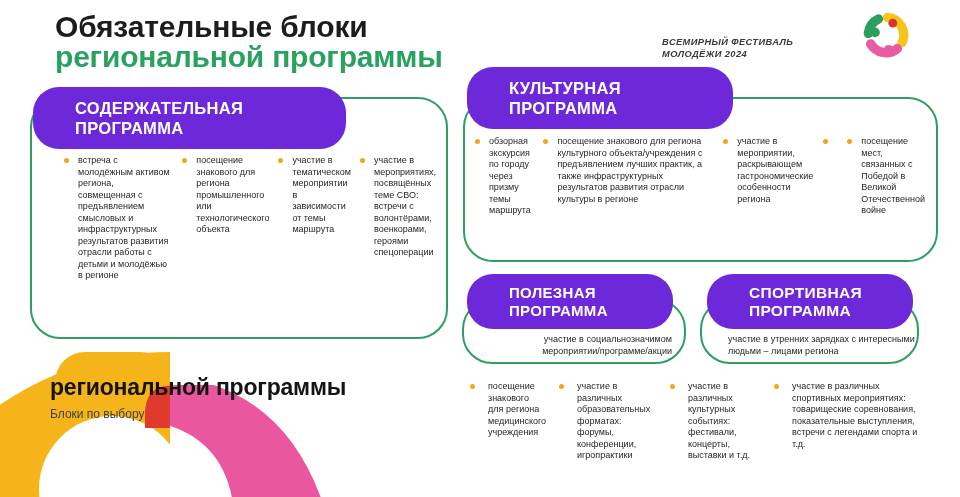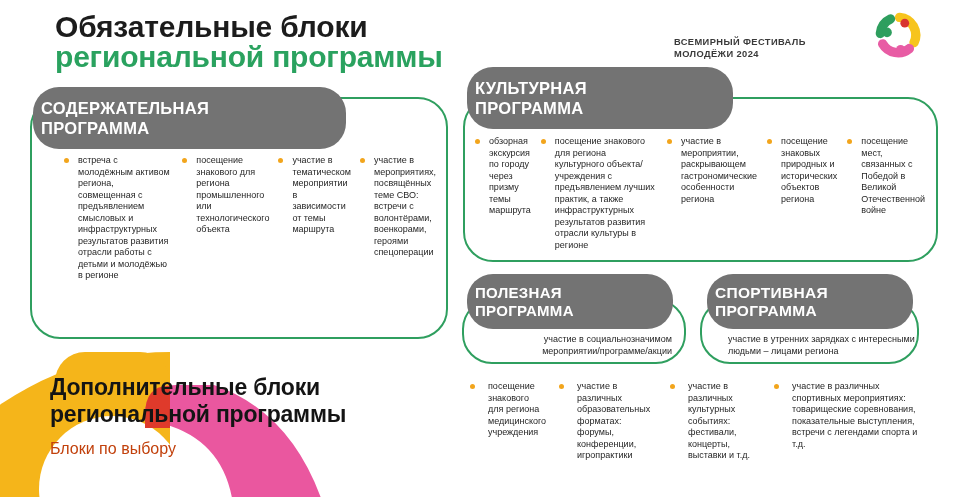--- a/index.html
+++ b/index.html
@@ -6,30 +6,30 @@
   body{width:960px;height:497px;background:#ffffff;overflow:hidden;
        font-family:"Liberation Sans", sans-serif;color:#2b2b2b;position:relative;}
   .abs{position:absolute;}
 
   
   .main-title{left:47px;top:12px;font-size:30px;font-weight:700;line-height:30px;letter-spacing:-0.2px;margin-left:8px;}
   .main-title .t1{color:#1c1c1c;}
   .main-title .t2{color:#2aa25f;}
 
   
-  .logo{right:38px;top:10px;width:150px;height:56px;}
+  .logo{right:50px;top:10px;width:150px;height:56px;font-style:italic;}
   .logo-text{position:absolute;left:-98px;top:27px;font-size:9.3px;font-weight:700;
              line-height:11.5px;letter-spacing:0.4px;color:#3a3a3a;white-space:nowrap;}
   .logo-mark{position:absolute;right:0;top:0;}
 
   
   .card{border:2px solid #2f9f5f;border-radius:30px;background:#fff;box-sizing:border-box;}
-  .pill{background:#737373;border-radius:26px;color:#fff;font-weight:700;
+  .pill{background:#6d28d9;border-radius:26px;color:#fff;font-weight:700;
         display:flex;flex-direction:column;justify-content:center;
-        padding-left:8px;box-sizing:border-box;letter-spacing:0.3px;z-index:2;}
+        padding-left:42px;box-sizing:border-box;letter-spacing:0.3px;z-index:2;}
   .pill .pl{line-height:20px;}
 
   .list{display:flex;flex-direction:row;box-sizing:border-box;}
   .li{display:flex;align-items:flex-start;}
   .dot{width:5px;height:5px;border-radius:50%;background:#f2a51c;flex:0 0 auto;
        margin:3px 9px 0 0;}
   .li-t{font-size:9px;line-height:11.5px;color:#262626;}
 
   
   .card-content{left:30px;top:97px;width:418px;height:242px;}
@@ -49,21 +49,21 @@
 
   .card-sport{left:700px;top:299px;width:219px;height:65px;}
   .pill-sport{left:707px;top:274px;width:206px;height:55px;font-size:15.5px;}
   .pill-sport .pl{line-height:18px;}
   .txt-sport{left:728px;top:334px;width:190px;font-size:9px;line-height:11.5px;color:#262626;}
 
   
   .deco{left:0;top:337px;width:340px;height:160px;}
   .add-title{left:50px;top:374px;z-index:3;}
   .add-title .a1{font-size:23px;font-weight:700;line-height:27px;color:#141414;letter-spacing:-0.2px;}
-  .add-sub{margin-top:12px;font-size:16px;color:#c2410c;}
+  .add-sub{margin-top:6px;font-size:12px;color:#404040;}
 
   
   .list-bottom{left:470px;top:381px;width:460px;gap:13px;}
   .list-bottom .dot{margin-right:13px;}
 </style>
 </head>
 <body>
 
 <div class="abs main-title">
   <div class="t1">Обязательные блоки</div>
@@ -122,21 +122,20 @@
   <div class="li">
       <span class="dot"></span>
       <span class="li-t">посещение знакового для региона культурного объекта/учреждения с предъявлением лучших практик, а также инфраструктурных результатов развития отрасли культуры в регионе</span>
     </div>
   <div class="li">
       <span class="dot"></span>
       <span class="li-t">участие в мероприятии, раскрывающем гастрономические особенности региона</span>
     </div>
   <div class="li">
       <span class="dot"></span>
-      <span class="li-t">посещение знаковых природных и исторических объектов региона</span>
     </div>
   <div class="li">
       <span class="dot"></span>
       <span class="li-t">посещение мест, связанных с Победой в Великой Отечественной войне</span>
     </div>
 </div>
 
 <div class="abs card card-useful"></div>
 <div class="abs pill pill-useful">
   <div class="pl">ПОЛЕЗНАЯ</div>
@@ -153,21 +152,20 @@
 
 <svg class="abs deco" width="340" height="160" viewBox="0 0 340 160">
   <path d="M -130 315 A 300 300 0 0 1 170 15 L 170 315 Z" fill="#f5b51a"></path>
   <rect x="55" y="15" width="115" height="60" rx="30" fill="#f5b51a"></rect>
   <circle cx="112" cy="152" r="73" fill="#ffffff"></circle>
   <path d="M 145 91 L 145 78 Q 145 48 176 48 L 214 48 Q 289 74 321 161 L 232 161 Q 221 103 164 87 Q 151 84 145 91 Z" fill="#ea579f"></path>
   <path d="M 145 91 L 145 78 Q 145 48 170 49 L 170 91 Z" fill="#df3a2b"></path>
 </svg>
 
 <div class="abs add-title">
-  <div class="a1">Дополнительные блоки</div>
   <div class="a1">региональной программы</div>
   <div class="add-sub">Блоки по выбору</div>
 </div>
 
 <div class="abs list list-bottom">
   <div class="li">
       <span class="dot"></span>
       <span class="li-t">посещение знакового для региона медицинского учреждения</span>
     </div>
   <div class="li">

